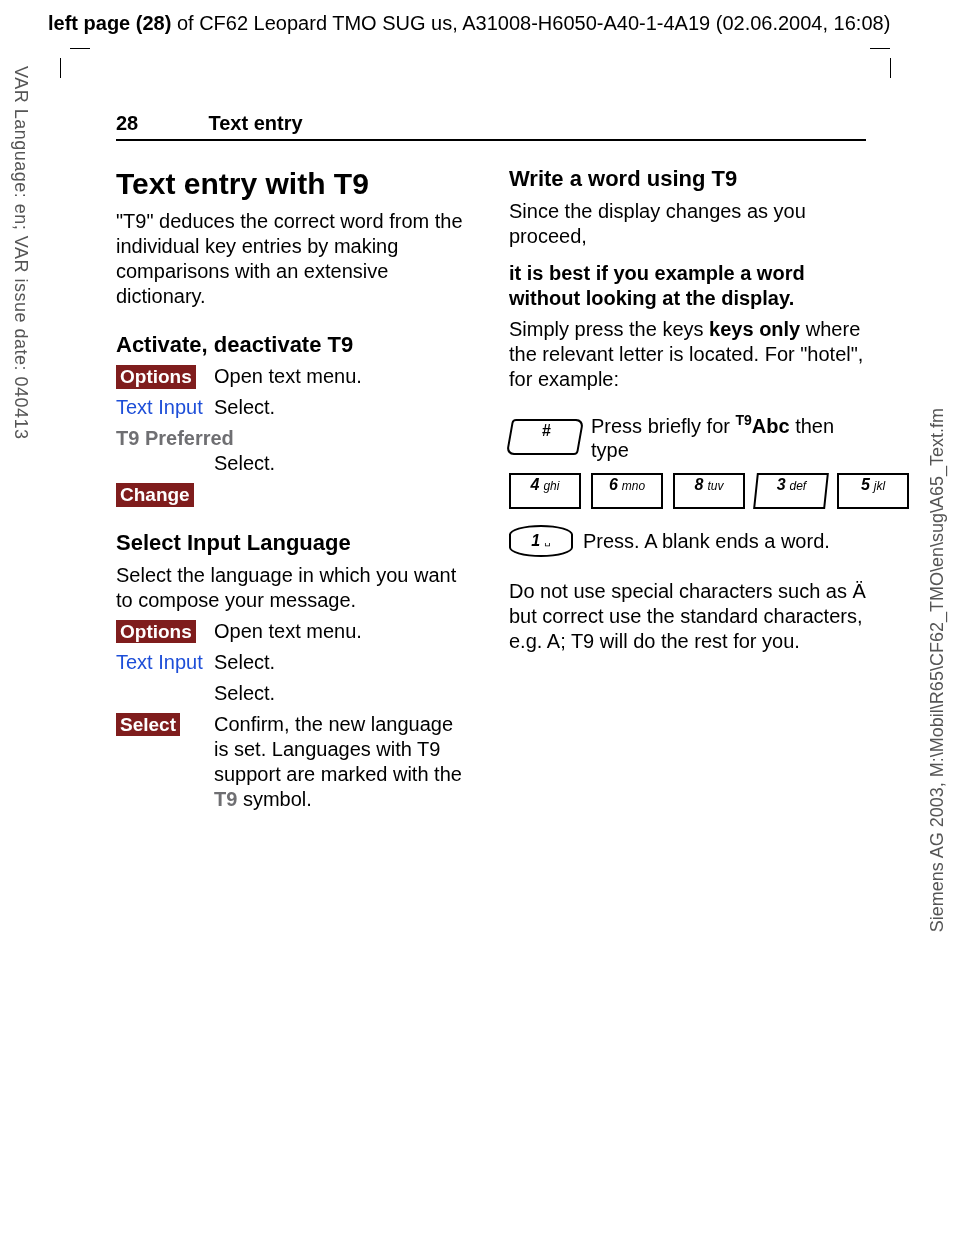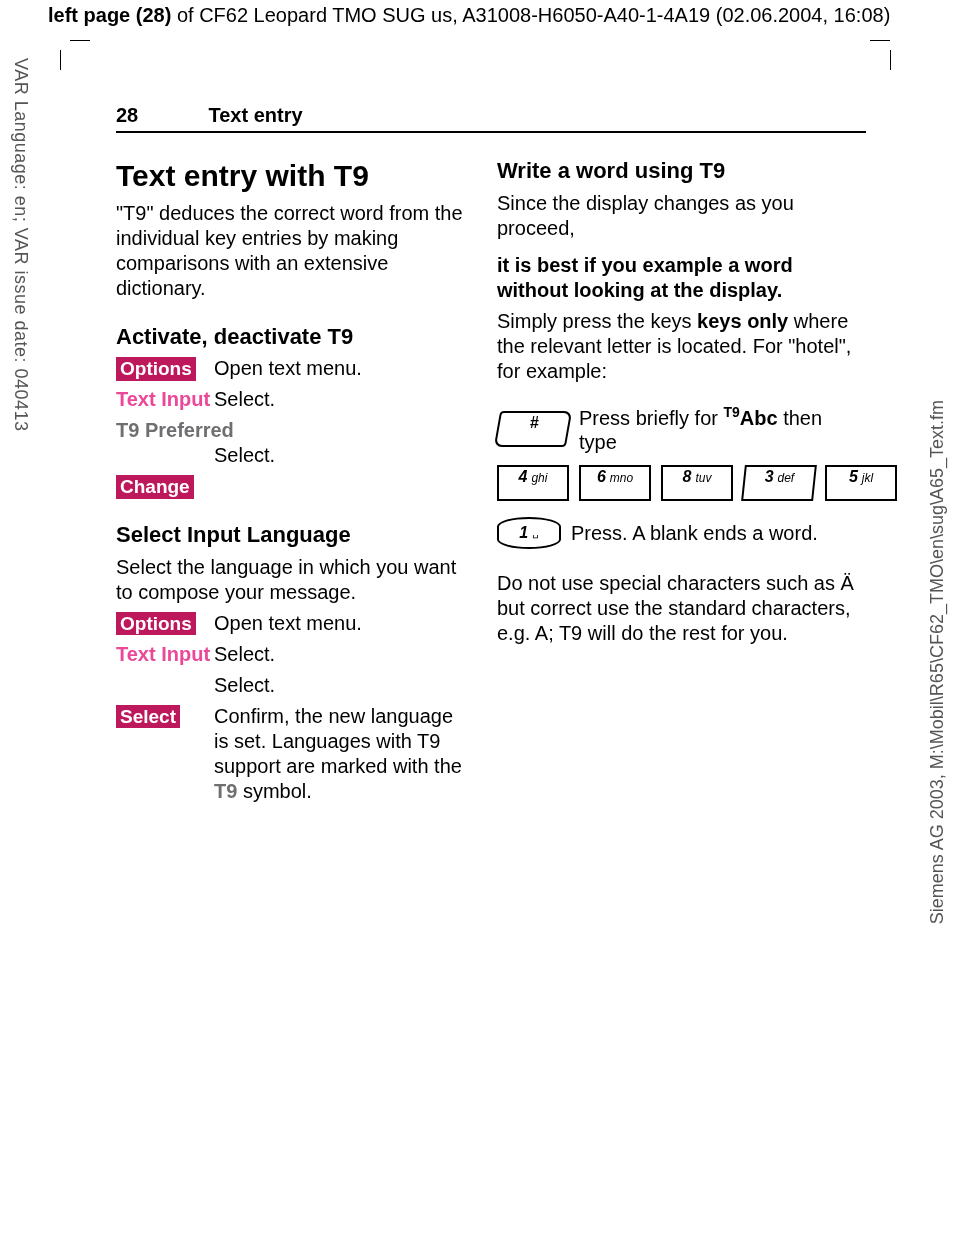--- a/index.html
+++ b/index.html
@@ -1,16 +1,16 @@
 <!DOCTYPE html>
 <html><head>
 <meta charset="utf-8">
 <style>
   html,body{margin:0;padding:0;background:#fff;font-family:"Segoe UI",Arial,sans-serif;color:#000}
-  .page{position:relative;width:954px;height:920px;margin:4px auto}
+  .page{position:relative;width:954px;height:920px;margin:12px auto}
   
   .top-header{position:absolute;top:0;left:48px;font-size:20px}
   .top-header .bold{font-weight:700}
   
   .crop{position:absolute;width:30px;height:30px}
   .crop div{position:absolute;background:#000}
   .crop .h{height:1px;width:20px}
   .crop .v{width:1px;height:20px}
   .crop-tl{top:36px;left:60px}
   .crop-tl .h{top:0;left:10px}.crop-tl .v{left:0;top:10px}
@@ -21,30 +21,30 @@
   .crop-br{top:1188px;left:880px}
   .crop-br .h{top:20px;left:-10px}.crop-br .v{left:10px;top:-10px}
   
   .side-left{position:absolute;top:54px;left:10px;writing-mode:vertical-rl;font-size:18px;color:#555;letter-spacing:.5px}
   .side-right{position:absolute;bottom:0;right:6px;writing-mode:vertical-rl;transform:rotate(180deg);font-size:18px;color:#555}
   
   .body{position:absolute;top:100px;left:116px;width:750px}
   .running{border-bottom:2px solid #000;padding-bottom:4px;margin-bottom:20px}
   .running .pg{font-weight:700;font-size:20px;display:inline-block;width:88px}
   .running .sec{font-weight:700;font-size:20px}
-  .columns{display:flex;gap:24px}
+  .columns{display:flex;gap:36px}
   .col{width:357px;line-height:1.25}
   h1{font-size:30px;font-weight:700;margin:4px 0 6px 0}
   h2{font-size:22px;font-weight:700;margin:22px 0 6px 0}
   p{font-size:20px;margin:2px 0}
   .row{display:flex;margin:6px 0;font-size:20px}
-  .row .k{flex:0 0 98px;font-weight:700;color:#ec4899}
+  .row .k{flex:0 0 98px;font-weight:400;color:#1d4ed8}
   .row .k-btn{flex:0 0 98px}
   .row .v{flex:1}
-  .btn{display:inline-block;background:#be185d;color:#fff;font-weight:700;font-size:19px;padding:0 4px}
+  .btn{display:inline-block;background:#7f1d1d;color:#fff;font-weight:700;font-size:19px;padding:0 4px}
   .grey{color:#6f6f72;font-weight:700}
   .bold{font-weight:700}
   
   .keyrow{display:flex;gap:10px;margin:10px 0;align-items:center}
   .key{display:inline-flex;align-items:baseline;justify-content:center;height:32px;min-width:56px;padding:0 6px;border:2px solid #000;font-style:italic;font-weight:700;font-size:16px;position:relative;background:#fff}
   .key .sub{font-size:12px;margin-left:4px;font-weight:400}
   .key-hash{transform:skewX(-10deg);border-radius:4px 8px 4px 8px}
   .key-hash span{transform:skewX(10deg);font-style:normal;font-weight:700}
   .key-3{transform:skewX(-6deg)}
   .key-3>*{transform:skewX(6deg)}

